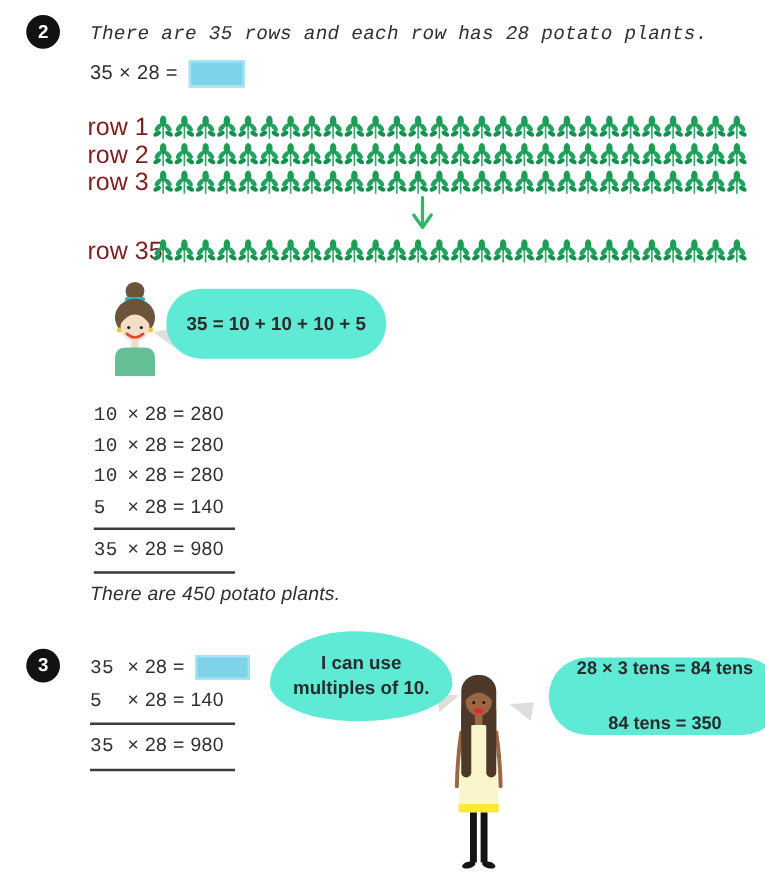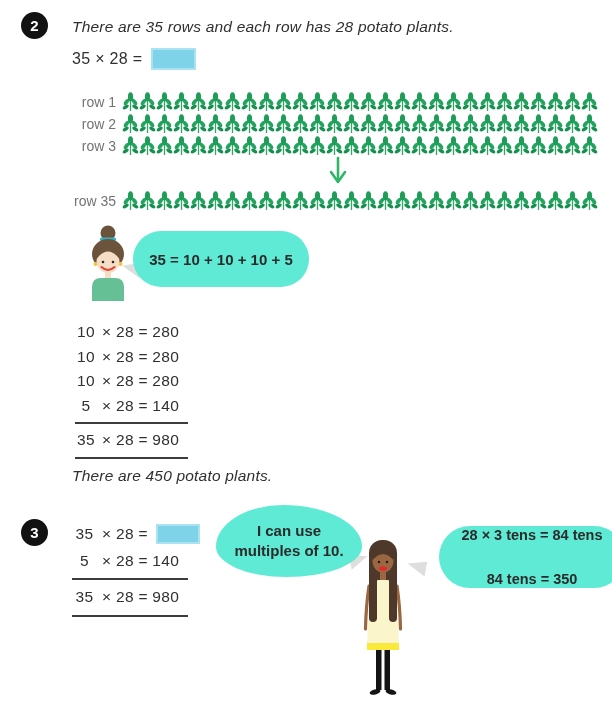--- a/index.html
+++ b/index.html
@@ -6,27 +6,27 @@
   html,body { background:#ffffff; }
   .page {
     position:relative; width:612px; height:716px; background:#ffffff;
     font-family:"Liberation Sans", sans-serif; color:#303030; overflow:hidden;
   }
   .qnum {
     position:absolute; left:21px; width:27px; height:27px; border-radius:50%;
     background:#121212; color:#ffffff; font-weight:bold; font-size:15px;
     display:flex; align-items:center; justify-content:center;
   }
-  .statement { position:absolute; left:72px; font-size:15.5px; font-style:italic; letter-spacing:0.2px; }
+  .statement { position:absolute; left:72px; font-size:15.5px; font-style:italic; letter-spacing:0.2px;font-family:Liberation Mono, monospace; }
   .prompt2 { position:absolute; left:72px; top:48px; display:flex; align-items:center; font-size:16px; letter-spacing:0.3px; }
   .answer-box { display:inline-block; width:45px; height:22px; background:#7ED3E8; border:2px solid #A9E2F0; margin-left:9px; }
   .answer-box.small { width:44px; height:20px; margin-left:8px; }
 
   .plant-row { position:absolute; left:70px; display:flex; align-items:flex-end; height:21px; }
-  .row-label { width:52px; min-width:52px; text-align:right; padding-right:6px; font-size:14px; line-height:20px; color:#737373; white-space:nowrap; }
+  .row-label { width:52px; min-width:52px; text-align:right; padding-right:6px; font-size:20px; line-height:20px; color:#7f1d1d; white-space:nowrap; }
   .plant-cells { display:flex; align-items:flex-end; }
   .plant-cells svg { display:block; }
 
   .arrow-wrap { position:absolute; left:327px; top:156px; }
 
   .avatar { position:absolute; }
 
   .bubble {
     position:absolute; background:#5eead4; display:flex; flex-direction:column;
     align-items:center; justify-content:center; font-weight:bold; color:#2b2b2b;
@@ -38,21 +38,21 @@
   .tail { position:absolute; width:0; height:0; }
   .tail-a { left:122px; top:261px; border-top:6px solid transparent; border-bottom:10px solid transparent; border-right:19px solid #DEDEDE; transform:rotate(8deg); }
   .tail-b { left:350px; top:553px; border-top:5px solid transparent; border-bottom:10px solid transparent; border-left:18px solid #DEDEDE; transform:rotate(-12deg); }
   .tail-c { left:407px; top:560px; border-top:5px solid transparent; border-bottom:10px solid transparent; border-right:19px solid #DEDEDE; transform:rotate(10deg); }
 
   .work { position:absolute; font-size:15.5px; letter-spacing:0.3px; color:#303030; }
   .work2 { left:75px; top:320px; }
   .work3 { left:72px; top:521px; }
   .work-line { display:flex; align-items:center; height:24.5px; }
   .work3 .work-line { height:26.5px; }
-  .lhs { display:inline-block; width:22px; text-align:center; }
+  .lhs { display:inline-block; width:22px; text-align:left;font-family:Liberation Mono, monospace; }
   .work3 .lhs { width:25px; }
   .rhs { margin-left:5px; white-space:pre; }
   .rule { border-top:2px solid #3c3c3c; width:113px; margin:4px 0; }
   .work3 .rule { width:116px; }
 
   .answer-sentence { position:absolute; left:72px; top:467px; font-size:15.5px; font-style:italic; letter-spacing:0.2px; }
 </style>
 </head>
 <body>
 

